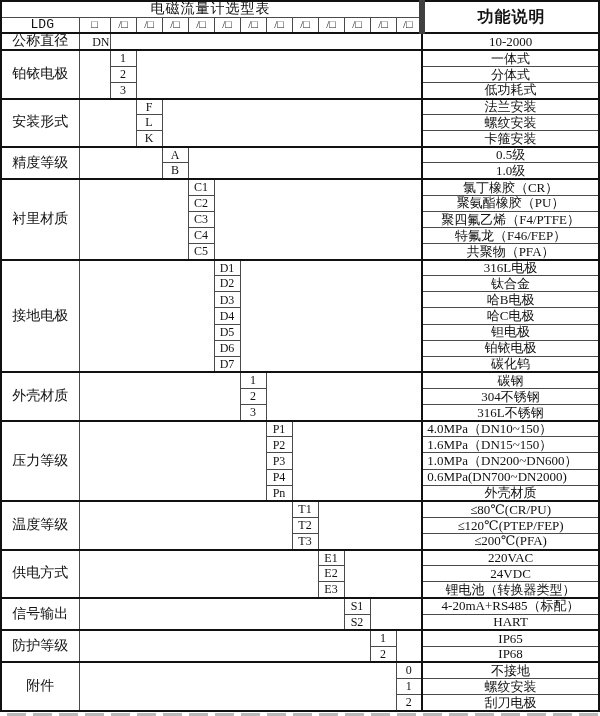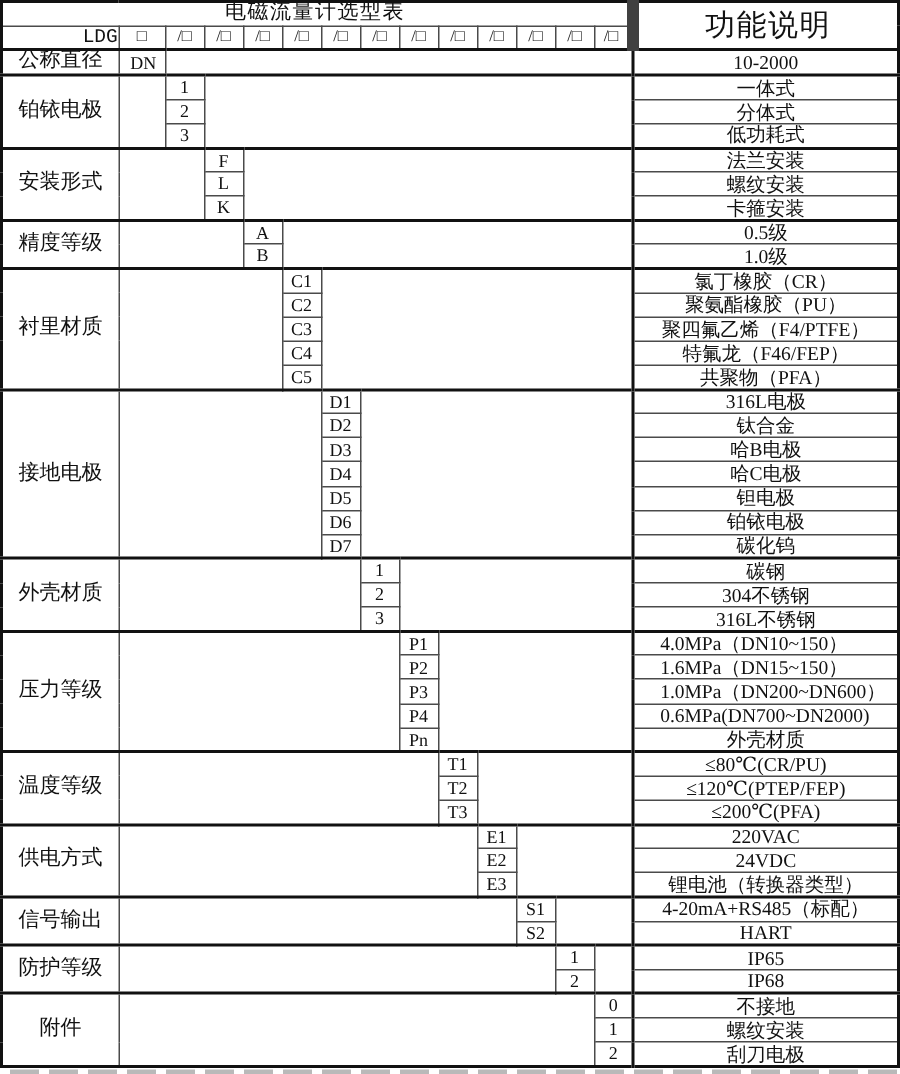--- a/index.html
+++ b/index.html
@@ -19,28 +19,28 @@
   col.c-func{width:auto;}
   tr{height:16px;}
   td{
     border:1px solid #4a4a4a;
     padding:0;margin:0;
     text-align:center;vertical-align:middle;
     font-size:13px;line-height:1.05;
     white-space:nowrap;overflow:hidden;
   }
   .title-cell{font-size:14px;letter-spacing:1px;margin-left:40px;}
-  .func-hdr{font-size:20px;letter-spacing:1px;border-left:8px solid #404040;}
+  .func-hdr{font-size:16px;letter-spacing:1px;border-left:6px solid #404040;font-weight:bold;}
   .lbl{font-size:14px;margin-left:12px;}
-  .ldg{text-align:right;padding-left:4px;font-size:13px;font-family:"Liberation Mono","DejaVu Sans Mono",monospace;}
+  .ldg{text-align:center;padding-left:4px;font-size:13px;font-family:"Liberation Mono","DejaVu Sans Mono",monospace;}
   .box{font-size:11px;color:#111;}
   .code{font-size:12px;}
-  .dncell{text-align:center;padding-left:2px;font-size:12px;}
+  .dncell{text-align:right;padding-left:2px;font-size:12px;}
   .func{font-size:13px;border-left:2px solid #111111;margin-top:32px;}
-  .func.left{text-align:left;padding-left:17px;}
+  .func.left{text-align:left;padding-left:4px;}
   .blank{background:#ffffff;}
   tr.gt > td{border-top:2px solid #111111;}
   .artifact{
     height:3px;margin-top:1px;width:600px;
     background:repeating-linear-gradient(90deg,#ffffff 0 7px,#b9b9b9 7px 26px);
   }
 </style>
 </head>
 <body>
 

